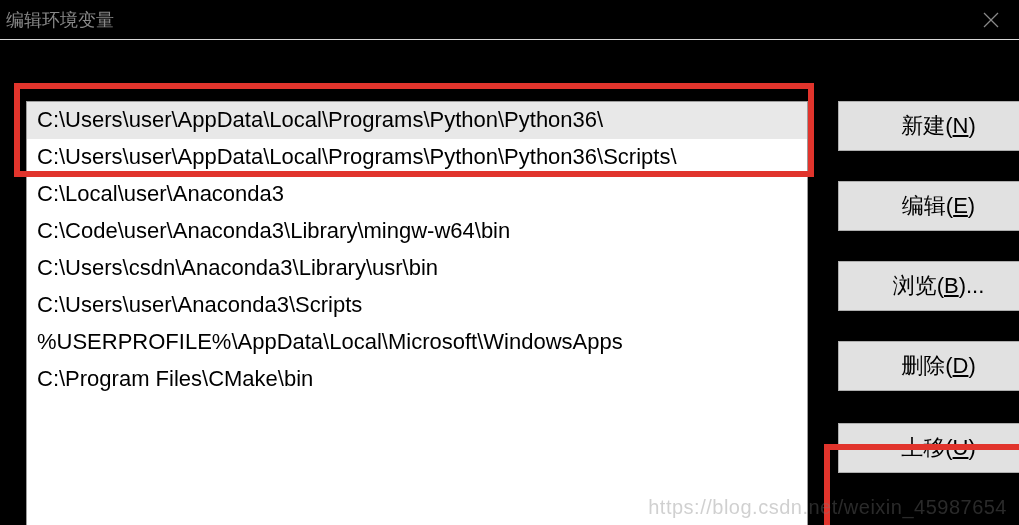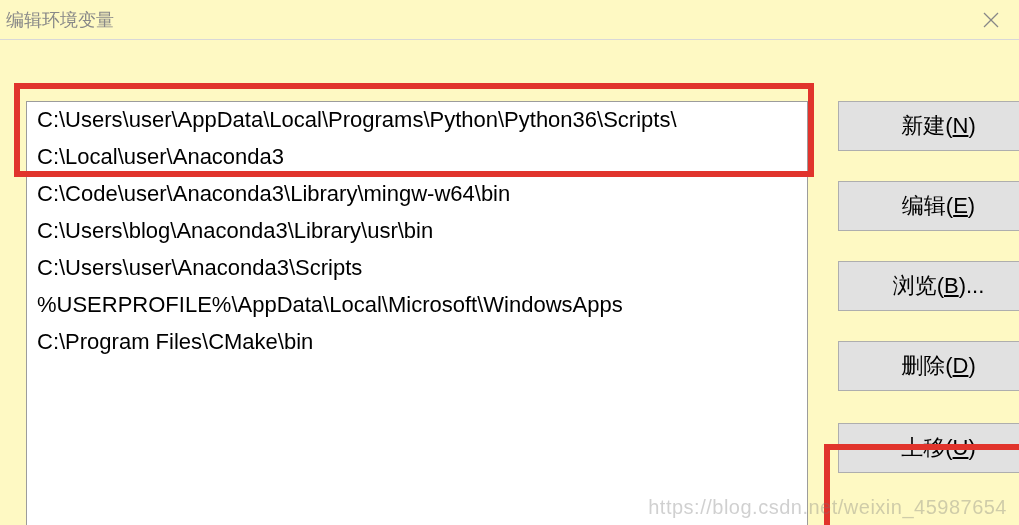--- a/index.html
+++ b/index.html
@@ -5,21 +5,21 @@
     * { box-sizing: border-box; margin: 0; padding: 0; }
     body {
       font-family: "Microsoft YaHei", "Segoe UI", Tahoma, sans-serif;
       background: #f0f0f0;
       width: 1019px;
       height: 525px;
       overflow: hidden;
       position: relative;
     }
     .dialog {
-      background: #fef9c3;
+      background: #000000;
       width: 100%;
       height: 100%;
       position: relative;
     }
     .titlebar {
       height: 40px;
       display: flex;
       align-items: center;
       justify-content: space-between;
       padding: 0 8px 0 6px;
@@ -128,24 +128,25 @@
       <svg width="18" height="18" viewBox="0 0 18 18">
           <line x1="2" y1="2" x2="16" y2="16"></line>
           <line x1="16" y1="2" x2="2" y2="16"></line>
         </svg>
     </div>
   </div>
 
   <div class="content">
 
     <div class="listbox">
+      <div class="row selected">C:\Users\user\AppData\Local\Programs\Python\Python36\</div>
       <div class="row">C:\Users\user\AppData\Local\Programs\Python\Python36\Scripts\</div>
       <div class="row">C:\Local\user\Anaconda3</div>
       <div class="row">C:\Code\user\Anaconda3\Library\mingw-w64\bin</div>
-      <div class="row">C:\Users\blog\Anaconda3\Library\usr\bin</div>
+      <div class="row">C:\Users\csdn\Anaconda3\Library\usr\bin</div>
       <div class="row">C:\Users\user\Anaconda3\Scripts</div>
       <div class="row">%USERPROFILE%\AppData\Local\Microsoft\WindowsApps</div>
       <div class="row">C:\Program Files\CMake\bin</div>
     </div>
 
     <div class="buttons">
       <button class="btn">
         <span>新建</span>(<span class="u">N</span>)
       </button>
       <button class="btn">

